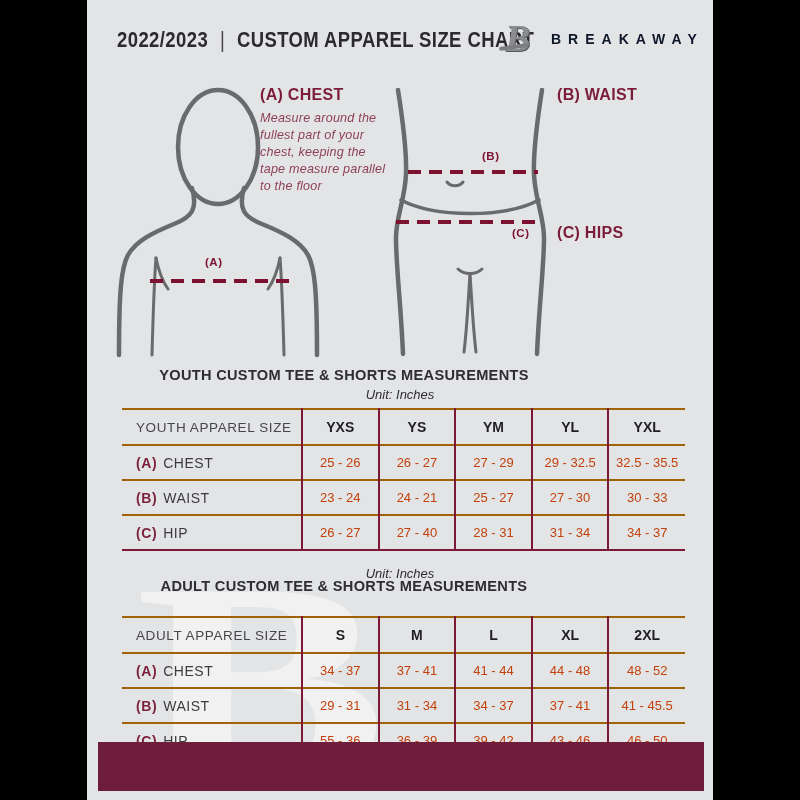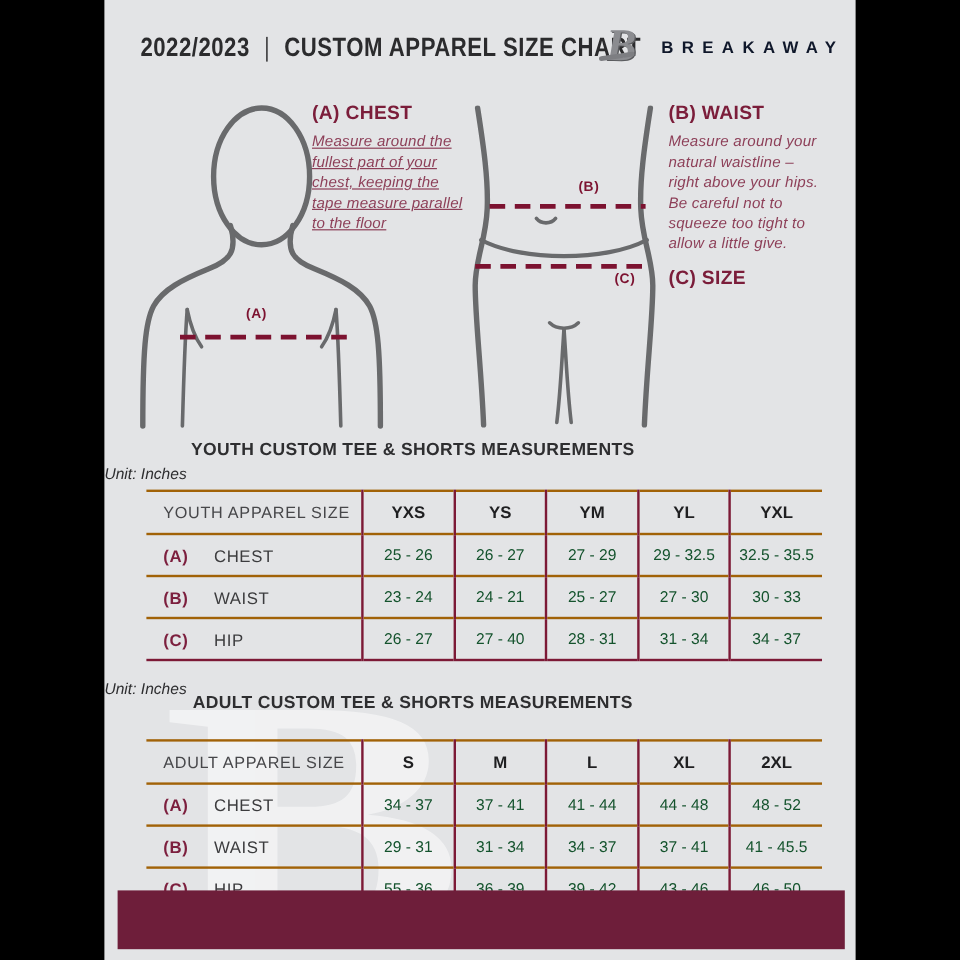--- a/index.html
+++ b/index.html
@@ -44,38 +44,38 @@
   
   .guide-heading{font-weight:bold;font-size:16px;color:#7b1d3a;letter-spacing:.3px;}
   .guide-body{
     font-style:italic;font-size:12.6px;line-height:17px;color:#8d3f58;
     white-space:pre-line;letter-spacing:.2px;
   }
   .marker{font-weight:bold;font-size:11.5px;color:#7c1230;letter-spacing:.5px;}
   figure.fig{margin:0;}
   
   .tbl-title{left:0;width:514px;text-align:center;font-weight:bold;font-size:14.6px;color:#2e2e30;letter-spacing:.3px;}
-  .tbl-unit{left:0;width:626px;font-style:italic;font-size:13px;color:#2e2e30;}
+  .tbl-unit{left:0;width:626px;text-align:center;font-style:italic;font-size:13px;color:#2e2e30;}
   table.size-table{
     border-collapse:collapse;table-layout:fixed;width:563px;
     background:transparent;
   }
   table.size-table col.c0{width:180px;}
   table.size-table col.cn{width:76.6px;}
   table.size-table tr{border-top:2px solid #a16207;}
   table.size-table tr:last-child{border-bottom:2px solid #7c1936;}
   table.size-table td{padding:0;}
   table.size-table td + td{border-left:2px solid #7c1936;}
   table.size-table tr.head td{height:34px;}
   table.size-table tr.data td{height:33px;}
   td.lbl{padding-left:14px !important;font-size:13.5px;color:#47474a;letter-spacing:.6px;}
   td.size-head{text-align:center;font-weight:bold;font-size:14px;color:#1f1f21;}
-  td.val{text-align:center;font-size:13px;color:#14532d;}
+  td.val{text-align:center;font-size:13px;color:#c2410c;}
   .row-prefix{font-weight:bold;color:#7c1f3e;font-size:14px;}
-  .row-name{color:#3c3c3e;font-size:14px;letter-spacing:.5px;margin-left:21px;}
+  .row-name{color:#3c3c3e;font-size:14px;letter-spacing:.5px;margin-left:6px;}
   
   .footer-bar{
     position:absolute;z-index:2;left:11px;top:742px;width:606px;height:49px;
     background:#6e1e3a;
   }
 </style>
 </head>
 <body>
 
 <div class="page">
@@ -121,35 +121,29 @@
         <path stroke-width="3" d="M 80,186 C 82,215 83,240 86,264"></path>
       </g>
       <line x1="18" y1="84" x2="148" y2="84" stroke="#7c1230" stroke-width="4" stroke-dasharray="13 8"></line>
       <line x1="6" y1="134" x2="152" y2="134" stroke="#7c1230" stroke-width="4" stroke-dasharray="13 8"></line>
     </svg>
   </figure>
   <span class="layer marker" style="left:395px;top:150px;">(B)</span>
   <span class="layer marker" style="left:425px;top:227px;">(C)</span>
 
   <div class="layer guide-heading" style="left:173px;top:86px;">(A) CHEST</div>
-  <div class="layer guide-body" style="left:173px;top:110px;width:180px;text-decoration:underline;">Measure around the
+  <div class="layer guide-body" style="left:173px;top:110px;width:180px;">Measure around the
 fullest part of your
 chest, keeping the
 tape measure parallel
 to the floor</div>
 
   <div class="layer guide-heading" style="left:470px;top:86px;">(B) WAIST</div>
-  <div class="layer guide-body" style="left:470px;top:110px;width:160px;">Measure around your
-natural waistline –
-right above your hips.
-Be careful not to
-squeeze too tight to
-allow a little give.</div>
-
-  <div class="layer guide-heading" style="left:470px;top:224px;">(C) SIZE</div>
+
+  <div class="layer guide-heading" style="left:470px;top:224px;">(C) HIPS</div>
 
   <div class="layer tbl-title" style="top:367px;">YOUTH CUSTOM TEE &amp; SHORTS MEASUREMENTS</div>
   <div class="layer tbl-unit" style="top:387px;">Unit: Inches</div>
   <table class="layer size-table" style="left:35px;top:408px;">
     <colgroup>
         <col class="c0">
         <col class="cn">
         <col class="cn">
         <col class="cn">
         <col class="cn">

